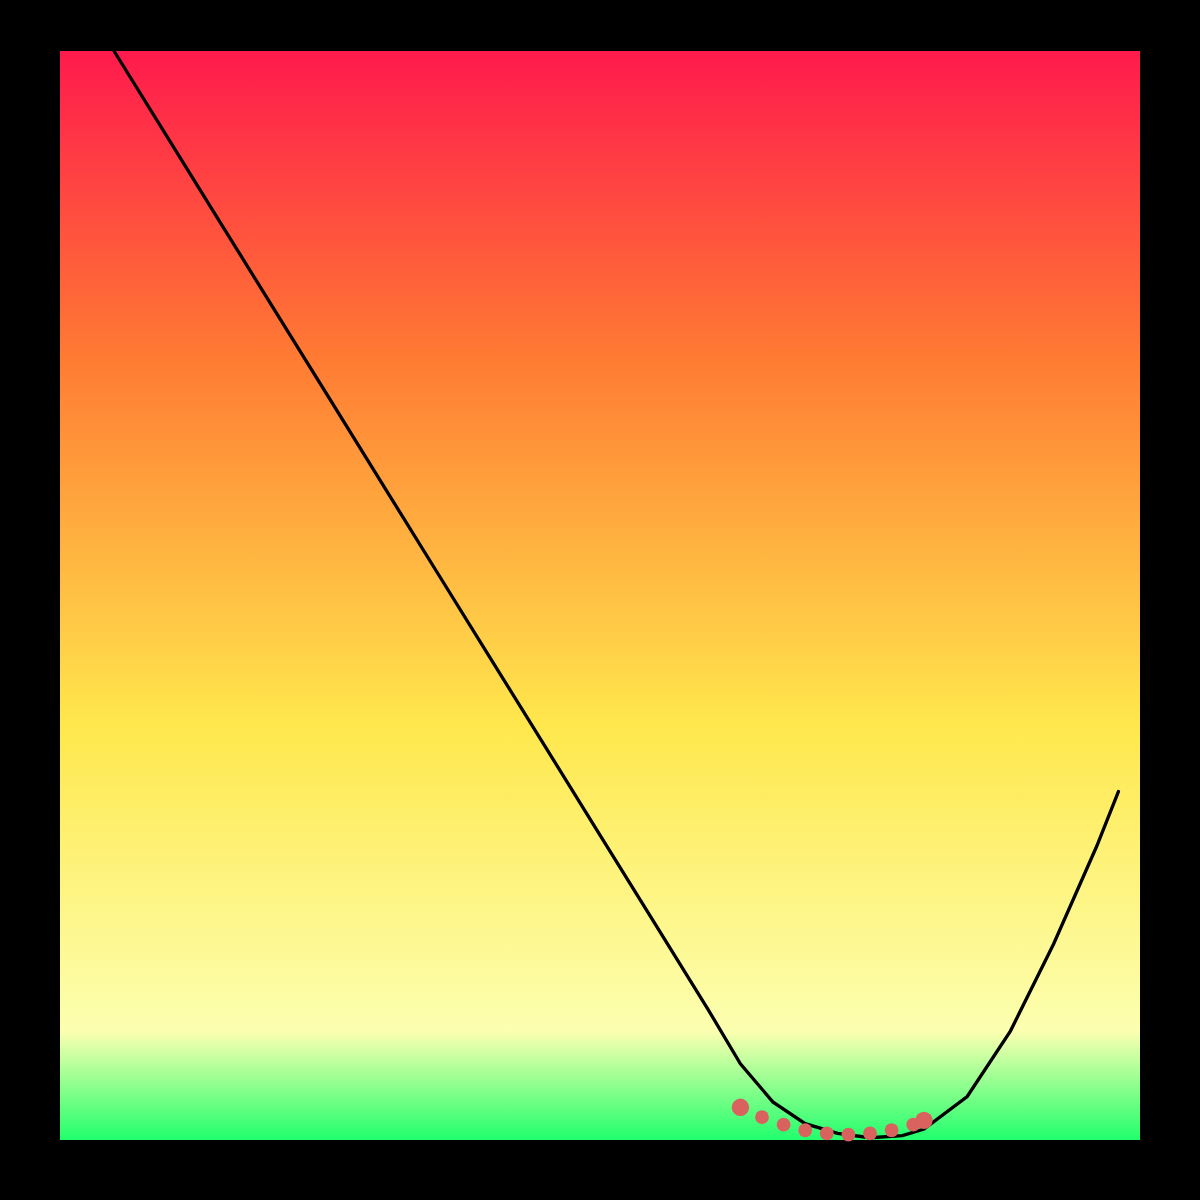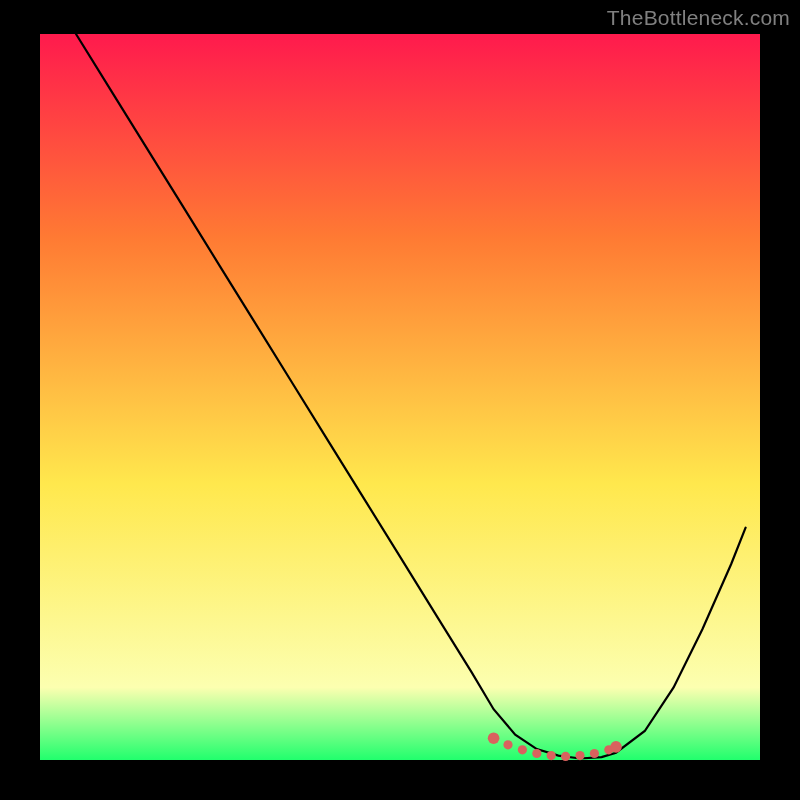--- a/index.html
+++ b/index.html
@@ -59,14 +59,13 @@
         <circle cx="536.8" cy="753.5" r="4.6" fill="#d9625e"></circle>
         <circle cx="551.2" cy="755.6" r="4.6" fill="#d9625e"></circle>
         <circle cx="565.6" cy="756.4" r="4.6" fill="#d9625e"></circle>
         <circle cx="580.0" cy="755.6" r="4.6" fill="#d9625e"></circle>
         <circle cx="594.4" cy="753.5" r="4.6" fill="#d9625e"></circle>
         <circle cx="608.8" cy="749.8" r="4.6" fill="#d9625e"></circle>
         <circle cx="616.0" cy="746.9" r="5.8" fill="#d9625e"></circle>
       </g>
   </svg>
 
-  <div class="watermark">TheBottleneck.com</div>
 </div>
 
 </body></html>

